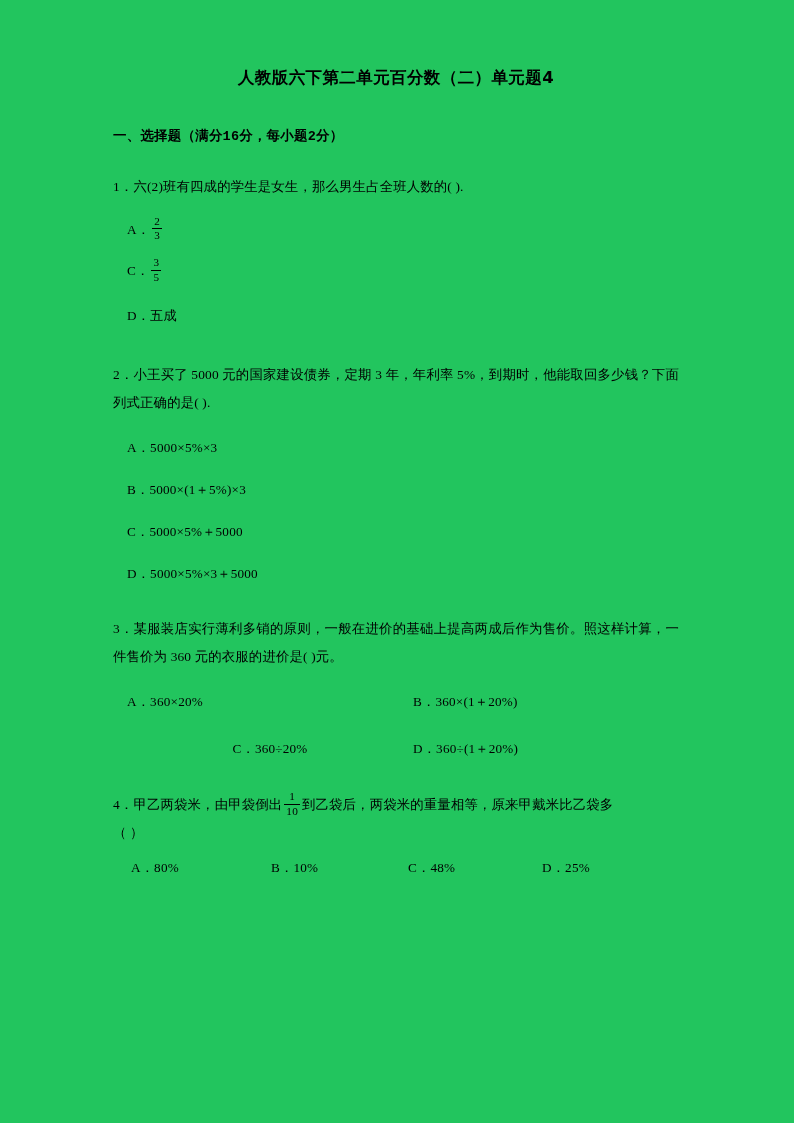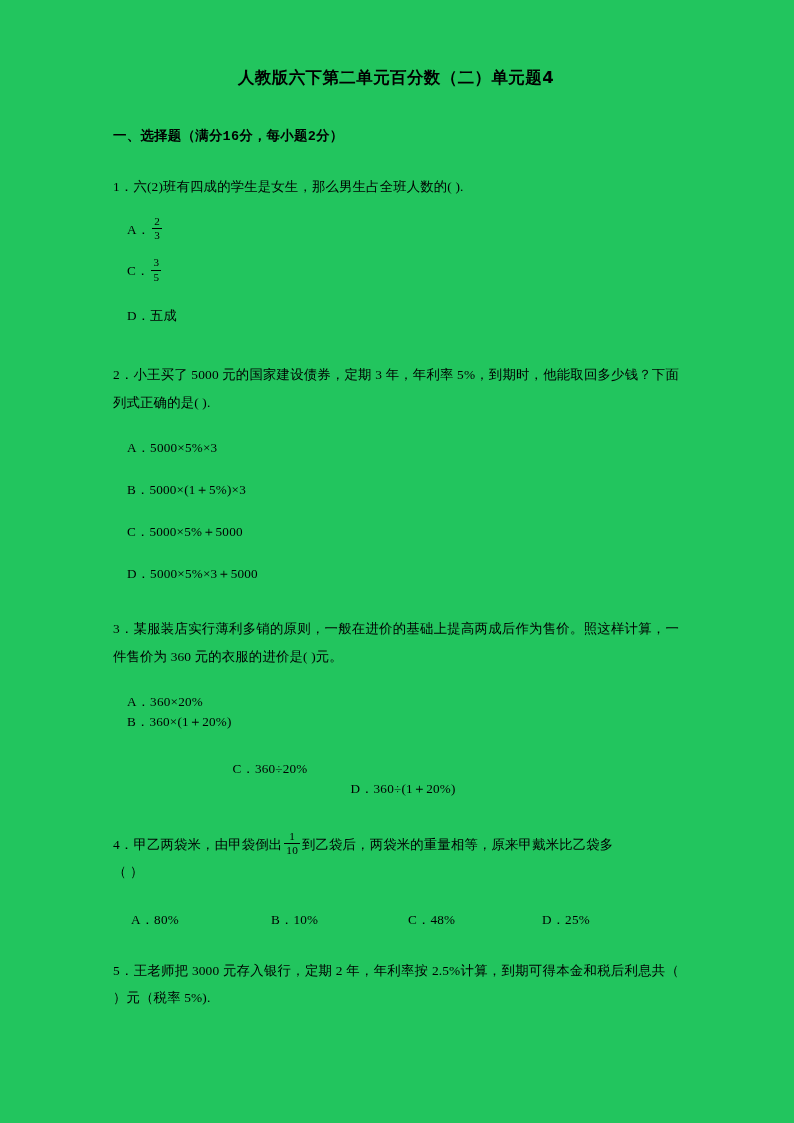--- a/index.html
+++ b/index.html
@@ -70,32 +70,31 @@
     margin-top: 15px;
   }
 
   .opts-grid2 {
     margin-top: 22px;
     margin-left: 14px;
   }
   .opts-grid2 .row {
     display: flex;
     margin-bottom: 27px;
-    flex-direction: column;
   }
   .opts-grid2 .row:last-child { margin-bottom: 0; text-align: center; }
   .opts-grid2 .cell {
     font-size: 13.2px;
     letter-spacing: 0.2px;
     line-height: 1.5;
   }
   .opts-grid2 .cell:first-child { width: 286px; }
 
   .opts-row4 {
-    margin-top: 24px;
+    margin-top: 12px;
     margin-left: 18px;
     display: flex;
   }
   .opts-row4 .cell {
     font-size: 13.2px;
     letter-spacing: 0.2px;
     line-height: 1.5;
   }
   .opts-row4 .cell.c1 { width: 140px; }
   .opts-row4 .cell.c2 { width: 137px; }
@@ -188,18 +187,15 @@
       <div class="opts-row4">
         <div class="cell c1">A．80%</div>
         <div class="cell c2">B．10%</div>
         <div class="cell c3">C．48%</div>
         <div class="cell c4">D．25%</div>
       </div>
     </div>
 
     <div class="q-gap-sm"></div>
 
-    <div class="question">
-      <div class="q-stem"><span>5．</span><span>王老师把 3000 元存入银行，定期 2 年，年利率按 2.5%计算，到期可得本金和税后利息共（  ）元（税率 5%).</span></div>
-    </div>
 
   </div>
 </div>
 
 </body></html>

